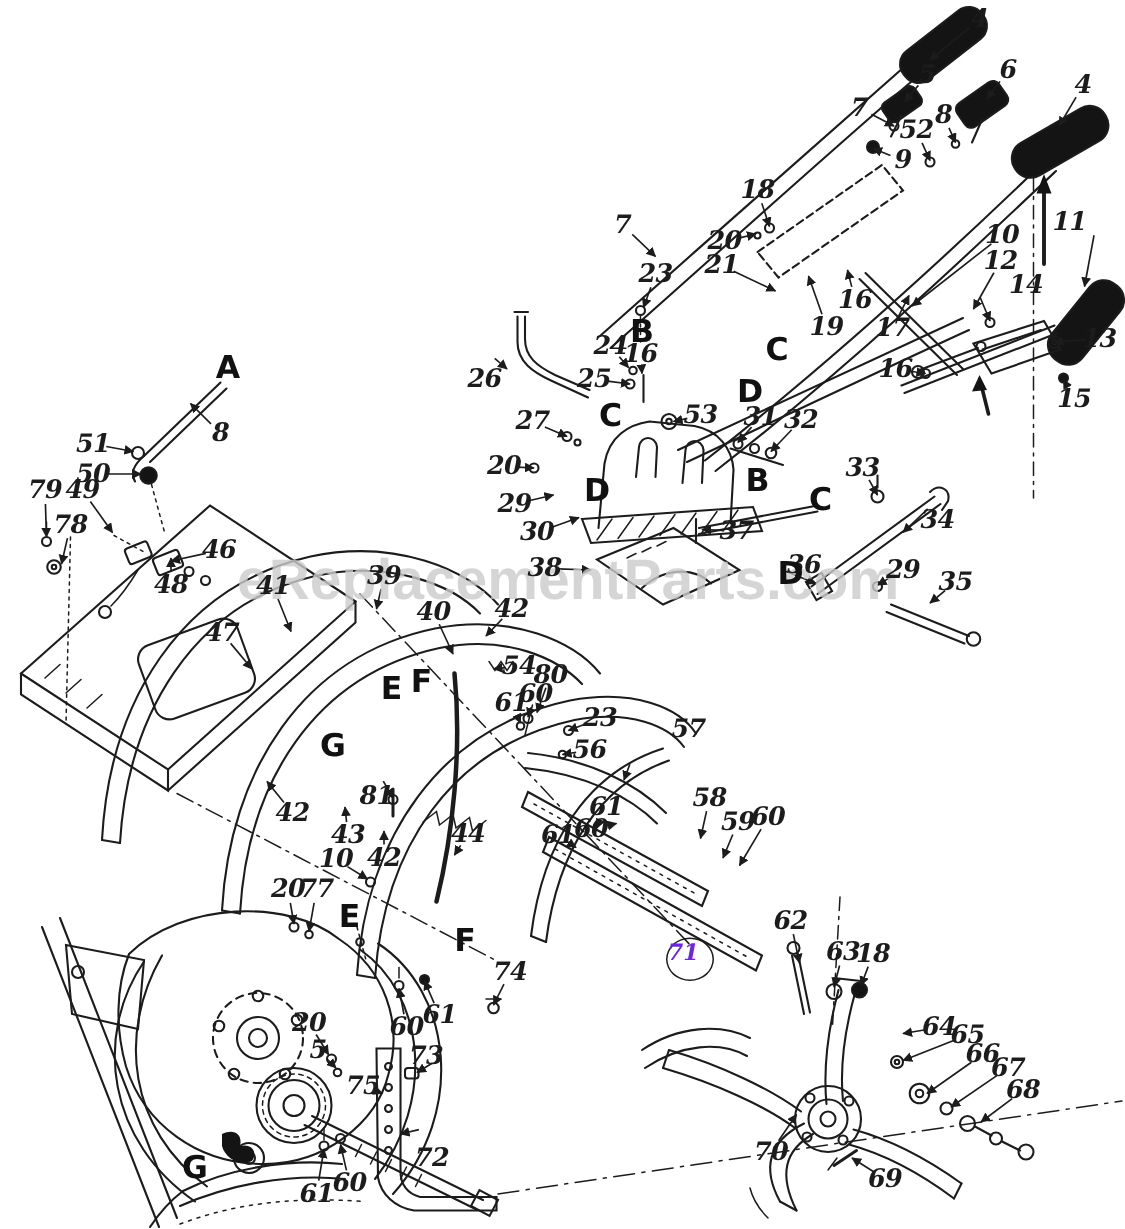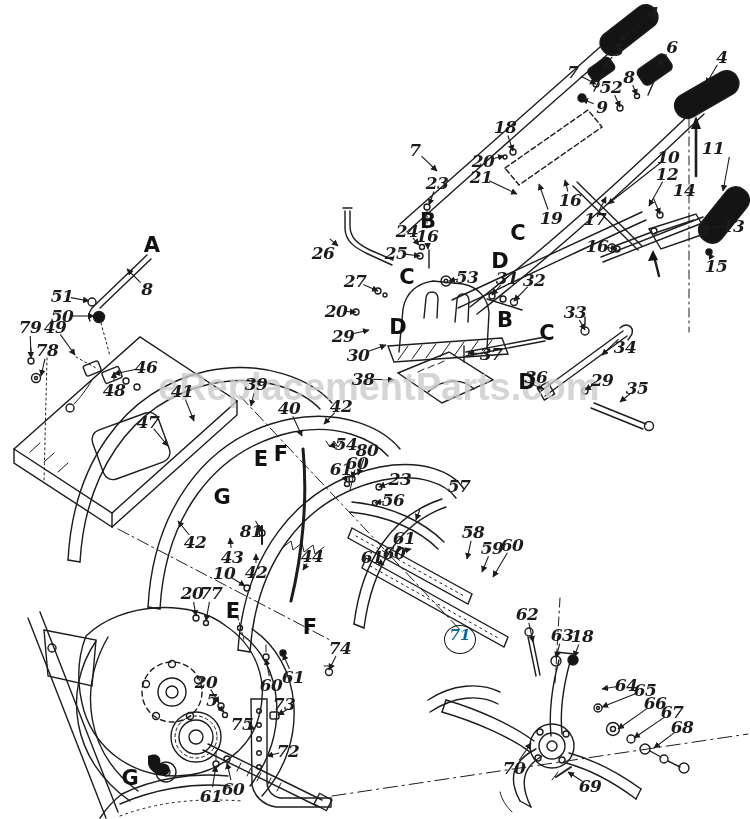--- a/index.html
+++ b/index.html
@@ -7,21 +7,21 @@
          font-family:"DejaVu Serif",serif;}
   #lineart,#leaders{position:absolute;left:0;top:0;}
   #leaders{pointer-events:none;}
   .callout{position:absolute;transform:translate(-50%,-50%);font:italic 600 17px "DejaVu Serif",serif;
            color:#1c1c1c;white-space:nowrap;letter-spacing:-0.5px;z-index:30;}
   .letter{position:absolute;transform:translate(-50%,-50%);font:800 21px "DejaVu Sans",sans-serif;
           color:#111;z-index:30;}
   .note{position:absolute;font:800 15px "DejaVu Sans",sans-serif;color:#111;
         letter-spacing:0.3px;z-index:30;}
   .circled{position:absolute;width:30px;height:27px;border:1.7px solid #1c1c1c;border-radius:50%;
-           text-align:center;line-height:26px;font:italic 600 15px "DejaVu Serif",serif;color:#0369a1;z-index:30;}
+           line-height:26px;font:italic 600 15px "DejaVu Serif",serif;color:#6d28d9;z-index:30;}
   .watermark{position:absolute;font:700 38px "Liberation Sans",sans-serif;color:#cbcbcb;
              opacity:0.8;letter-spacing:0px;z-index:20;white-space:nowrap;}
 </style>
 </head>
 <body>
 
 <div id="stage">
 
   <svg id="lineart" width="750" height="819" viewBox="0 0 750 819">
     <g stroke="#1c1c1c" fill="none" stroke-width="1.4" stroke-linecap="round">
@@ -455,21 +455,21 @@
     <div class="callout" style="left: 312px; top: 556px;">44</div>
     <div class="callout" style="left: 192px; top: 593px;">20</div>
     <div class="callout" style="left: 211px; top: 593px;">77</div>
     <div class="callout" style="left: 340px; top: 648px;">74</div>
     <div class="callout" style="left: 206px; top: 682px;">20</div>
     <div class="callout" style="left: 212px; top: 700px;">5</div>
     <div class="callout" style="left: 271px; top: 685px;">60</div>
     <div class="callout" style="left: 293px; top: 677px;">61</div>
     <div class="callout" style="left: 284px; top: 704px;">73</div>
     <div class="callout" style="left: 242px; top: 724px;">75</div>
-    <div class="callout" style="left: 288px; top: 751px; font-style: italic;">72</div>
+    <div class="callout" style="left: 288px; top: 772px; font-style: italic;">72</div>
     <div class="callout" style="left: 211px; top: 796px;">61</div>
     <div class="callout" style="left: 233px; top: 789px;">60</div>
     <div class="callout" style="left: 527px; top: 614px;">62</div>
     <div class="callout" style="left: 562px; top: 635px;">63</div>
     <div class="callout" style="left: 582px; top: 636px;">18</div>
     <div class="callout" style="left: 626px; top: 685px;">64</div>
     <div class="callout" style="left: 645px; top: 690px;">65</div>
     <div class="callout" style="left: 655px; top: 703px;">66</div>
     <div class="callout" style="left: 672px; top: 712px;">67</div>
     <div class="callout" style="left: 682px; top: 727px;">68</div>

